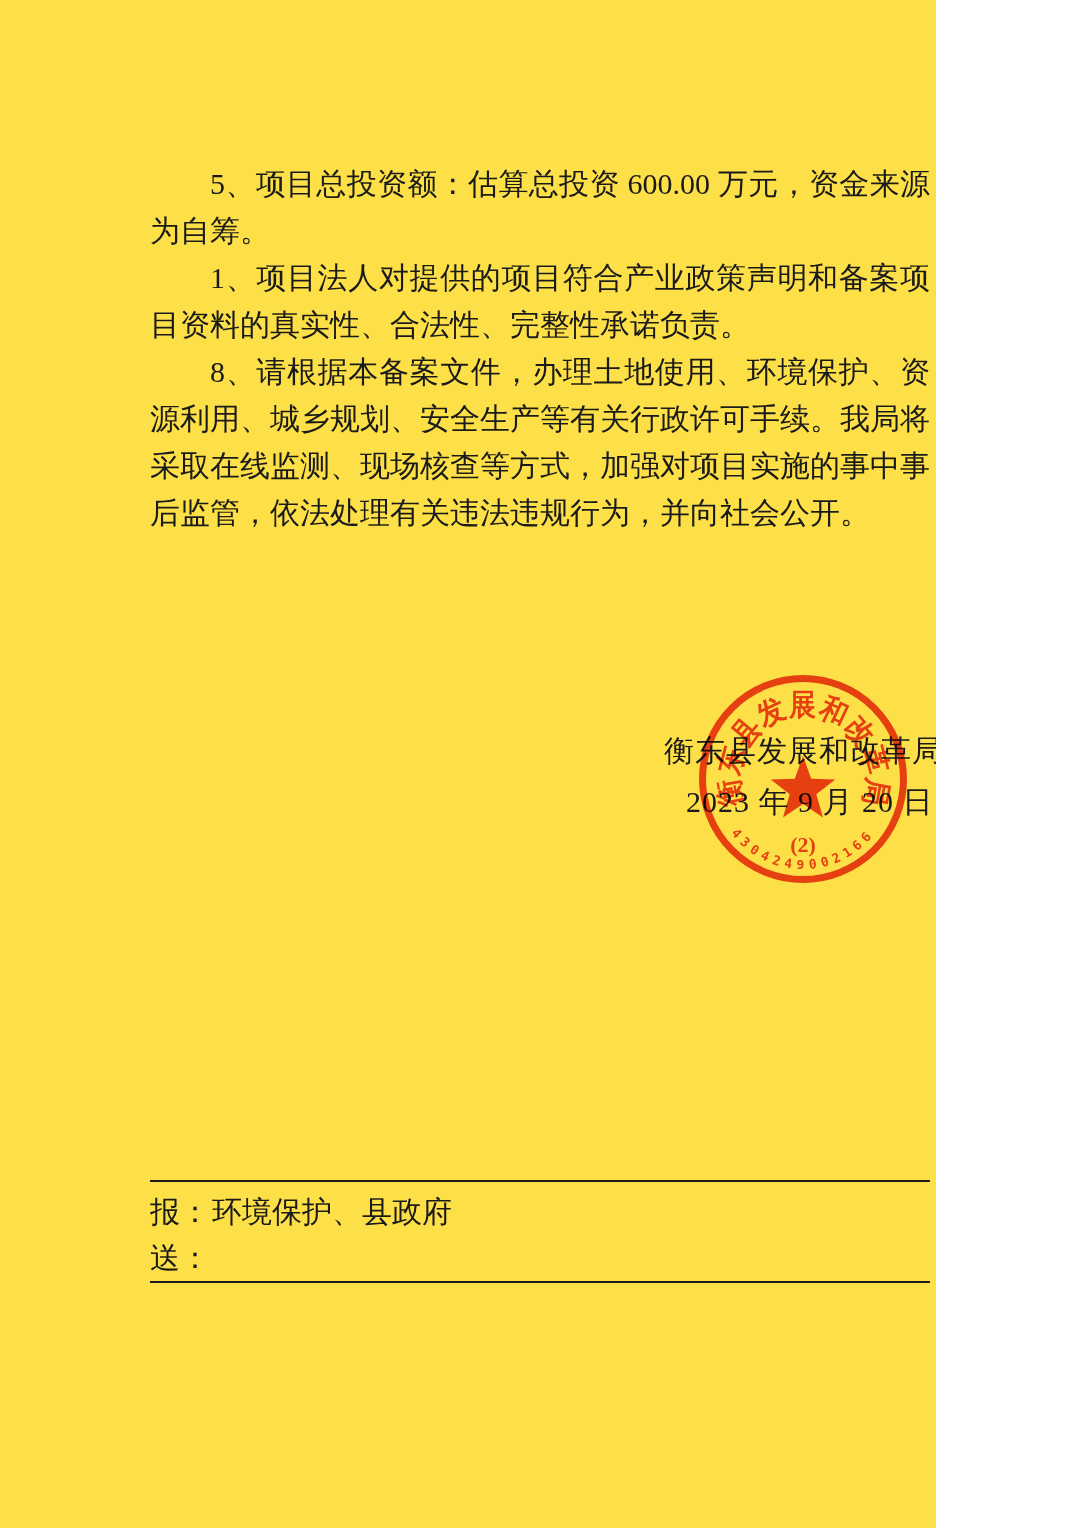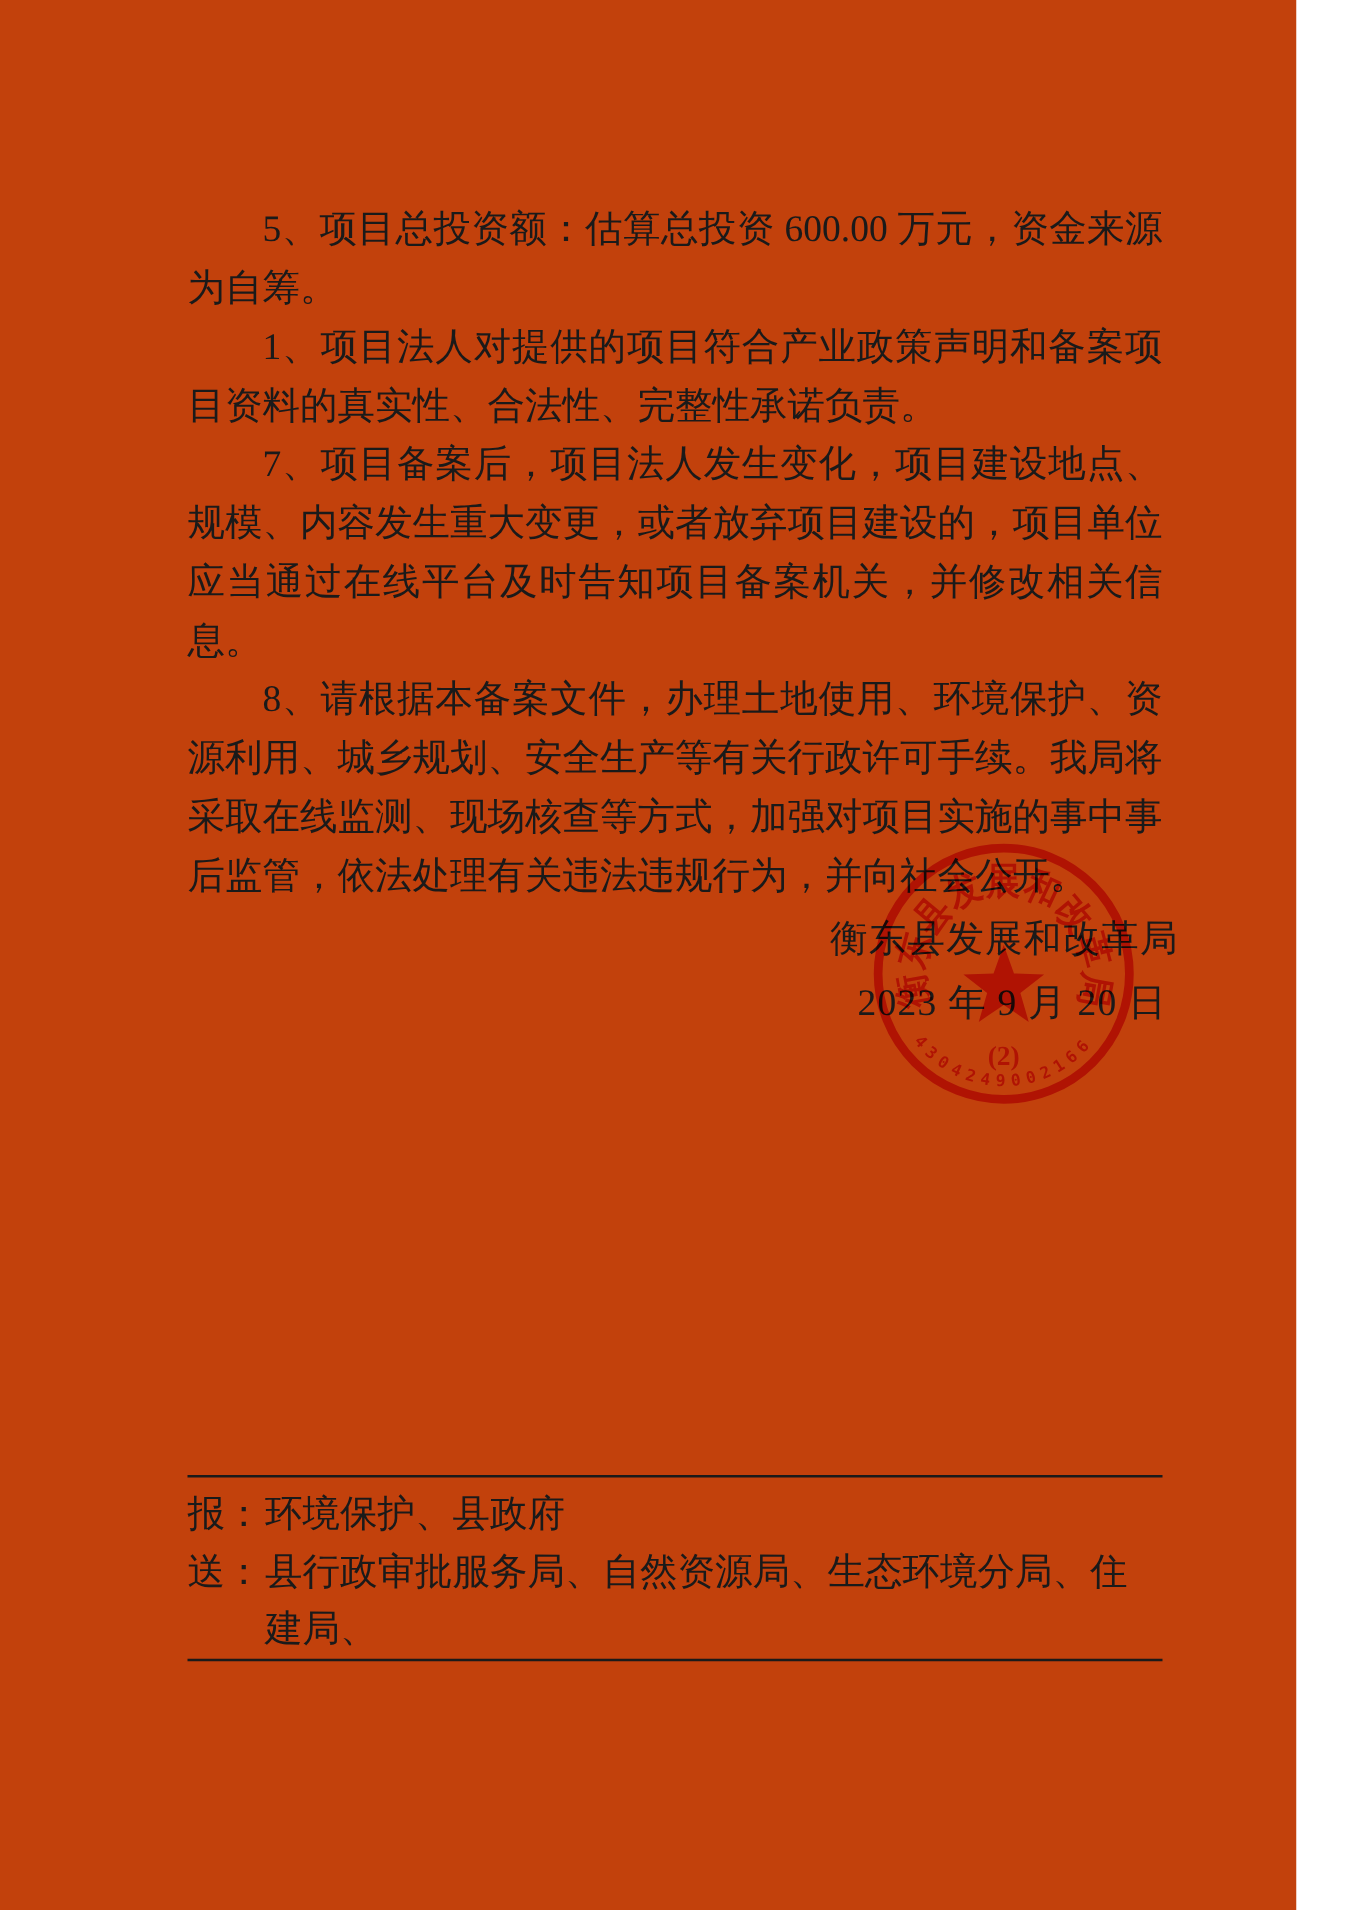--- a/index.html
+++ b/index.html
@@ -1,20 +1,20 @@
 <!DOCTYPE html>
 <html style="--seal-color: #e6392b; --text-color: #1a1a1a;"><head>
 <meta charset="utf-8">
 <style>
   html, body { margin: 0; padding: 0; background: #ffffff; }
   .page {
     position: relative;
-    width: 1037px;
+    width: 936px;
     height: 1528px;
-    background: #c2410c;
+    background: #fde047;
     overflow: hidden;
     font-family: "Liberation Serif", "DejaVu Serif", serif;
     color: var(--text-color, #1a1a1a);
   }
   
   .body-text {
     position: absolute;
     left: 150px;
     top: 160px;
     width: 780px;
@@ -88,21 +88,20 @@
   .dist-line { display: block; }
 </style>
 </head>
 <body>
 
 <div class="page">
 
   <main class="body-text">
     <p>5、项目总投资额：估算总投资 600.00 万元，资金来源为自筹。</p>
     <p>1、项目法人对提供的项目符合产业政策声明和备案项目资料的真实性、合法性、完整性承诺负责。</p>
-    <p>7、项目备案后，项目法人发生变化，项目建设地点、规模、内容发生重大变更，或者放弃项目建设的，项目单位应当通过在线平台及时告知项目备案机关，并修改相关信息。</p>
     <p>8、请根据本备案文件，办理土地使用、环境保护、资源利用、城乡规划、安全生产等有关行政许可手续。我局将采取在线监测、现场核查等方式，加强对项目实施的事中事后监管，依法处理有关违法违规行为，并向社会公开。</p>
   </main>
 
   <div class="sig-issuer">衡东县发展和改革局</div>
   <div class="sig-date">2023 年 9 月 20 日</div>
 
   <svg class="seal" viewBox="-115 -115 230 230" xmlns="http://www.w3.org/2000/svg" aria-hidden="true">
     <defs>
       <path id="sealTopArc" d="M -55.4,32 A 64,64 0 1 1 55.4,32"></path>
       <path id="sealBottomArc" d="M -79.5,42.3 A 90,90 0 0 0 79.5,42.3"></path>
@@ -121,20 +120,19 @@
   <footer class="distribution">
     <div class="dist-rule"></div>
     <div class="dist-body">
       <div class="dist-row">
         <span class="dist-label">报：</span>
         <span class="dist-text">环境保护、县政府</span>
       </div>
       <div class="dist-row">
         <span class="dist-label">送：</span>
         <span class="dist-text">
-          <span class="dist-line">县行政审批服务局、自然资源局、生态环境分局、住建局、</span>
         </span>
       </div>
     </div>
     <div class="dist-rule"></div>
   </footer>
 
 </div>
 
 </body></html>

